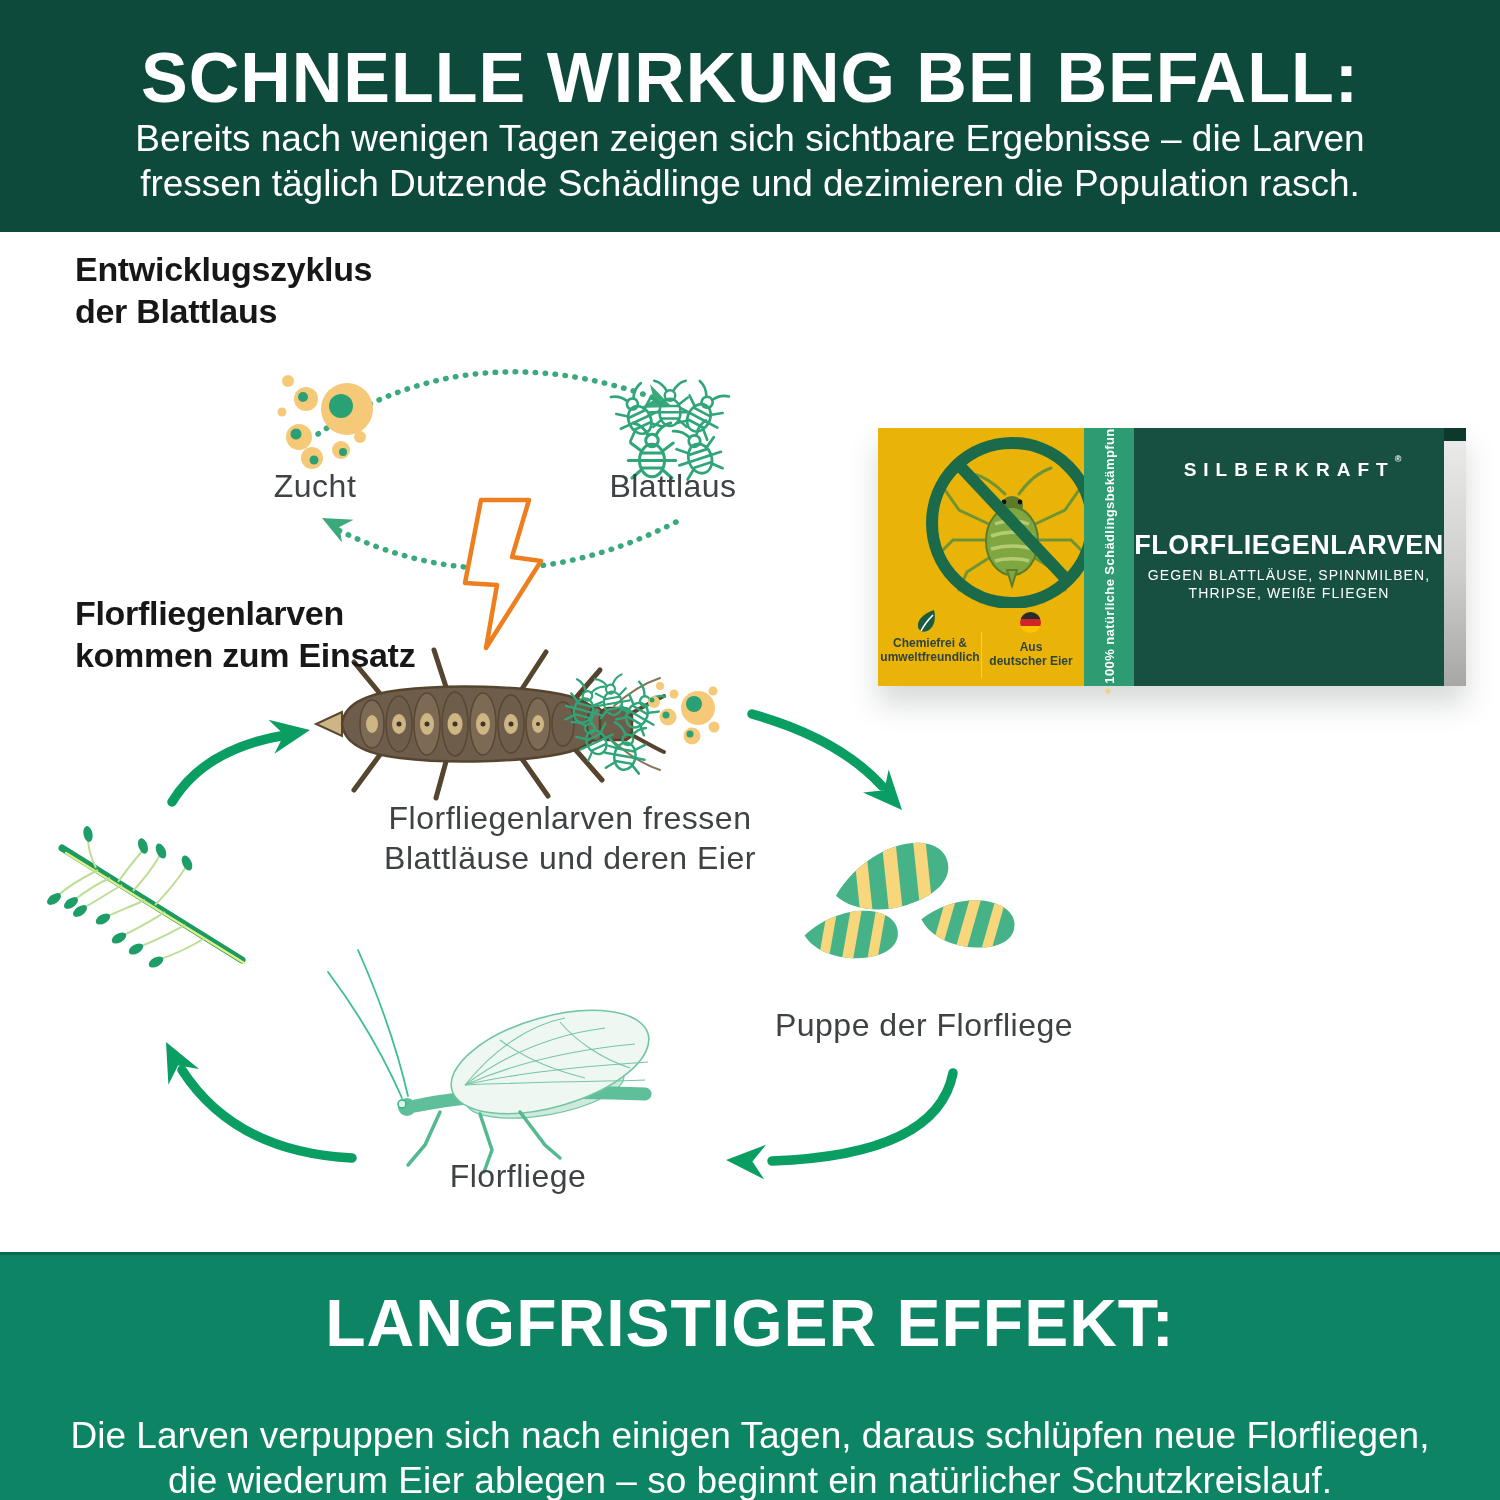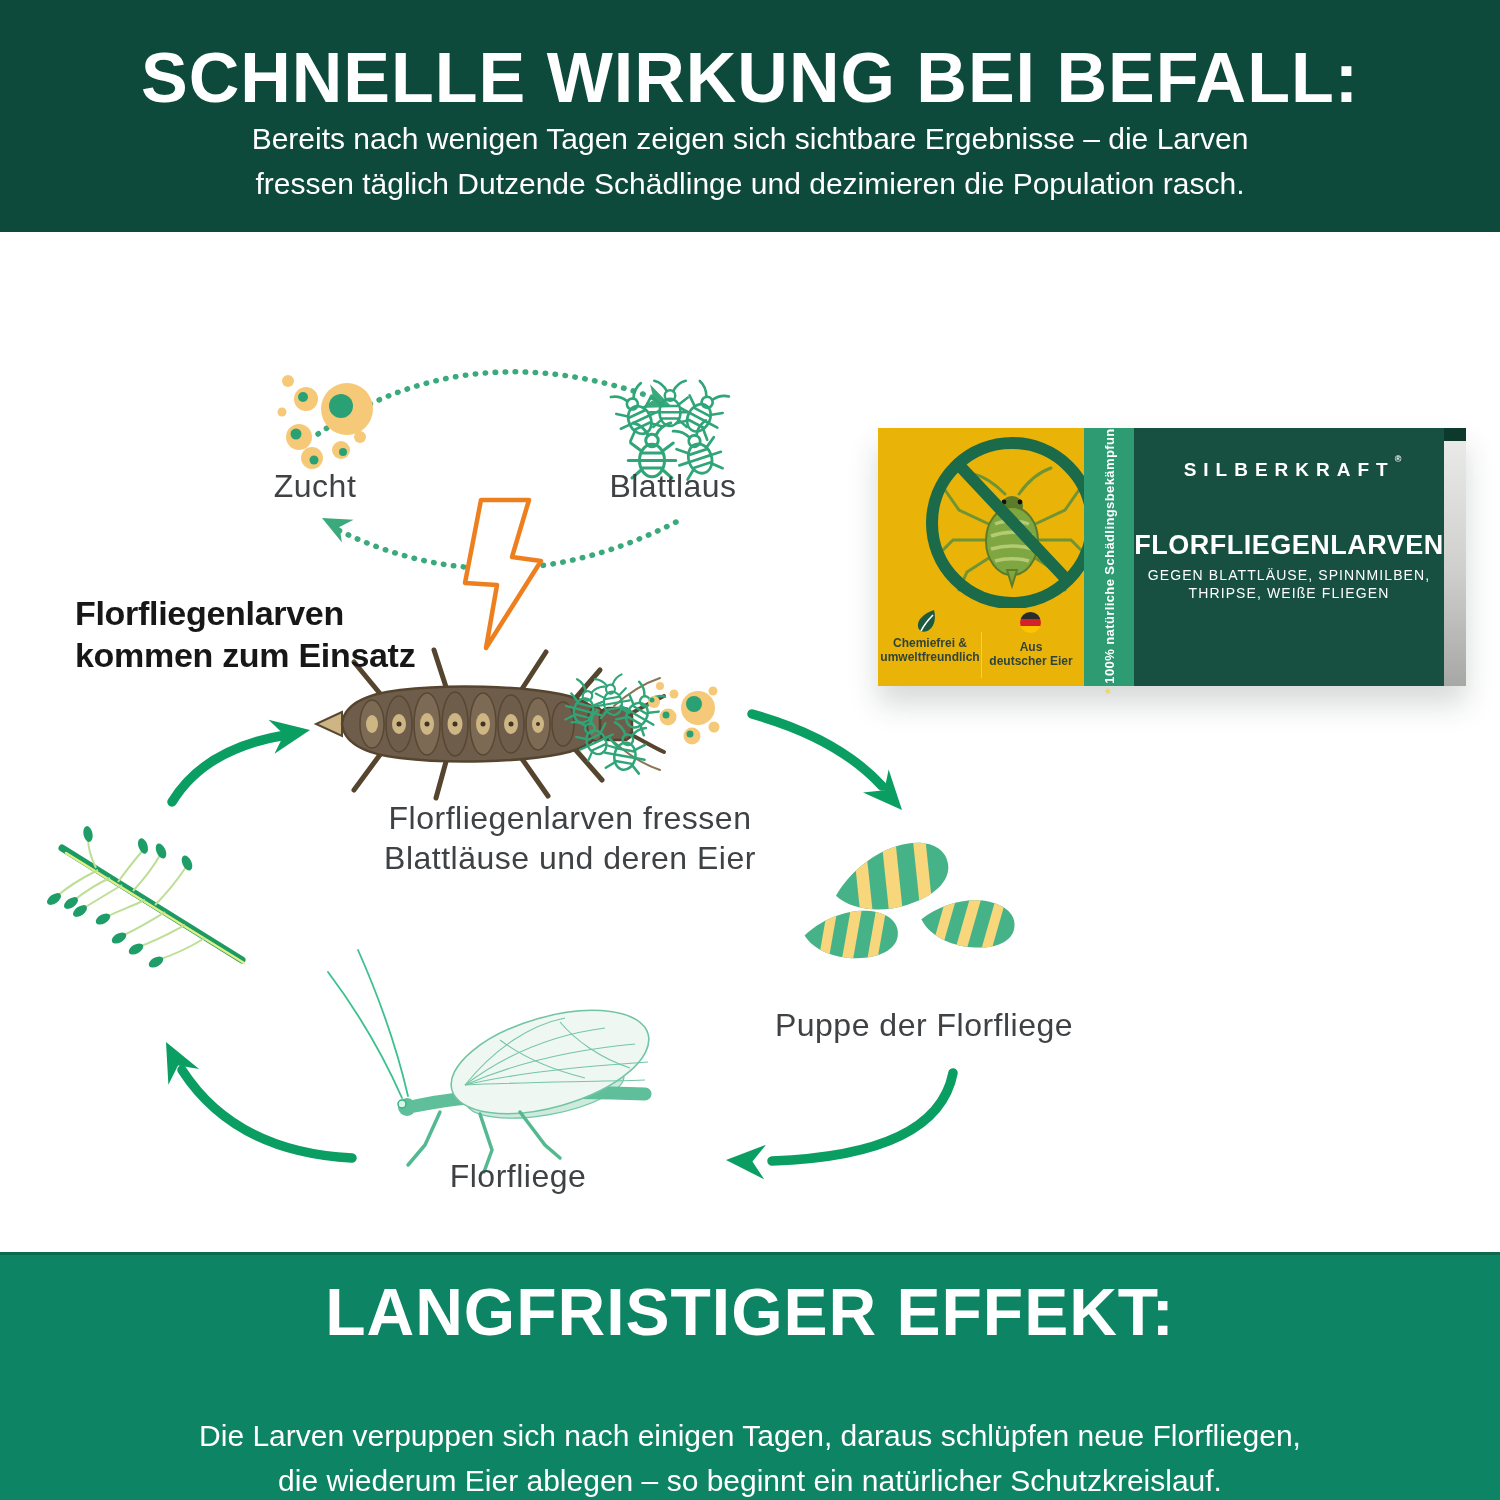--- a/index.html
+++ b/index.html
@@ -5,22 +5,22 @@
   html,body{margin:0;padding:0;background:#ffffff;}
   .page{position:relative;width:1500px;height:1500px;overflow:hidden;background:#ffffff;
         font-family:"Liberation Sans",sans-serif;text-decoration:underline;}
 
   
   .banner{position:absolute;left:0;width:1500px;color:#ffffff;text-align:center;}
   .banner.top{top:0;height:232px;background:#0d4a3b;}
   .banner.bottom{top:1252px;height:248px;background:#0d8463;border-top:3px solid #0b6b4f;box-sizing:border-box;}
   .banner h1{margin:0;position:absolute;left:0;width:100%;font-weight:bold;letter-spacing:1px;}
   .banner.top h1{top:38px;font-size:70px;}
-  .banner.bottom h1{top:19px;font-size:66px;}
-  .banner .sub{margin:0;position:absolute;left:0;width:100%;font-size:30px;line-height:45px;font-weight:normal;}
+  .banner.bottom h1{top:30px;font-size:66px;}
+  .banner .sub{margin:0;position:absolute;left:0;width:100%;font-size:37px;line-height:45px;font-weight:normal;}
   .banner.top .sub{top:116px;}
   .banner.bottom .sub{top:122px;margin-top:36px;}
 
   
   .lbl{position:absolute;color:#3f4244;font-size:32px;letter-spacing:.5px;white-space:nowrap;}
   .lbl.center{transform:translateX(-50%);text-align:center;}
   .lbl.bold{color:#171717;font-weight:bold;font-size:34px;line-height:42px;letter-spacing:-0.3px;}
 
   
   .product-box{position:absolute;left:878px;top:428px;width:588px;height:258px;
@@ -289,20 +289,24 @@
       </g>
       <circle cx="407" cy="1107" r="9" fill="#5fbf9a"></circle>
       <circle cx="402" cy="1104" r="4" fill="#d9f6e8" stroke="#35b183" stroke-width="1.5"></circle>
       <g stroke="#3cc08d" stroke-width="1.8" fill="none" stroke-linecap="round">
         <path d="M 402 1098 C 380 1048 355 1008 328 972"></path>
         <path d="M 408 1096 C 395 1040 378 995 358 950"></path>
       </g>
     </g>
   </svg>
 
+  <div class="lbl bold" style="left:75px;top:248px;">
+    <span>Entwicklugszyklus</span><br>
+    <span>der Blattlaus</span>
+  </div>
   <div class="lbl center" style="left:315px;top:468px;">Zucht</div>
   <div class="lbl center" style="left:673px;top:468px;">Blattlaus</div>
 
   <div class="lbl bold" style="left:75px;top:592px;">
     <span>Florfliegenlarven</span><br>
     <span>kommen zum Einsatz</span>
   </div>
 
   <div class="lbl center" style="left:570px;top:798px;line-height:40px;">
     <span>Florfliegenlarven fressen</span><br>

